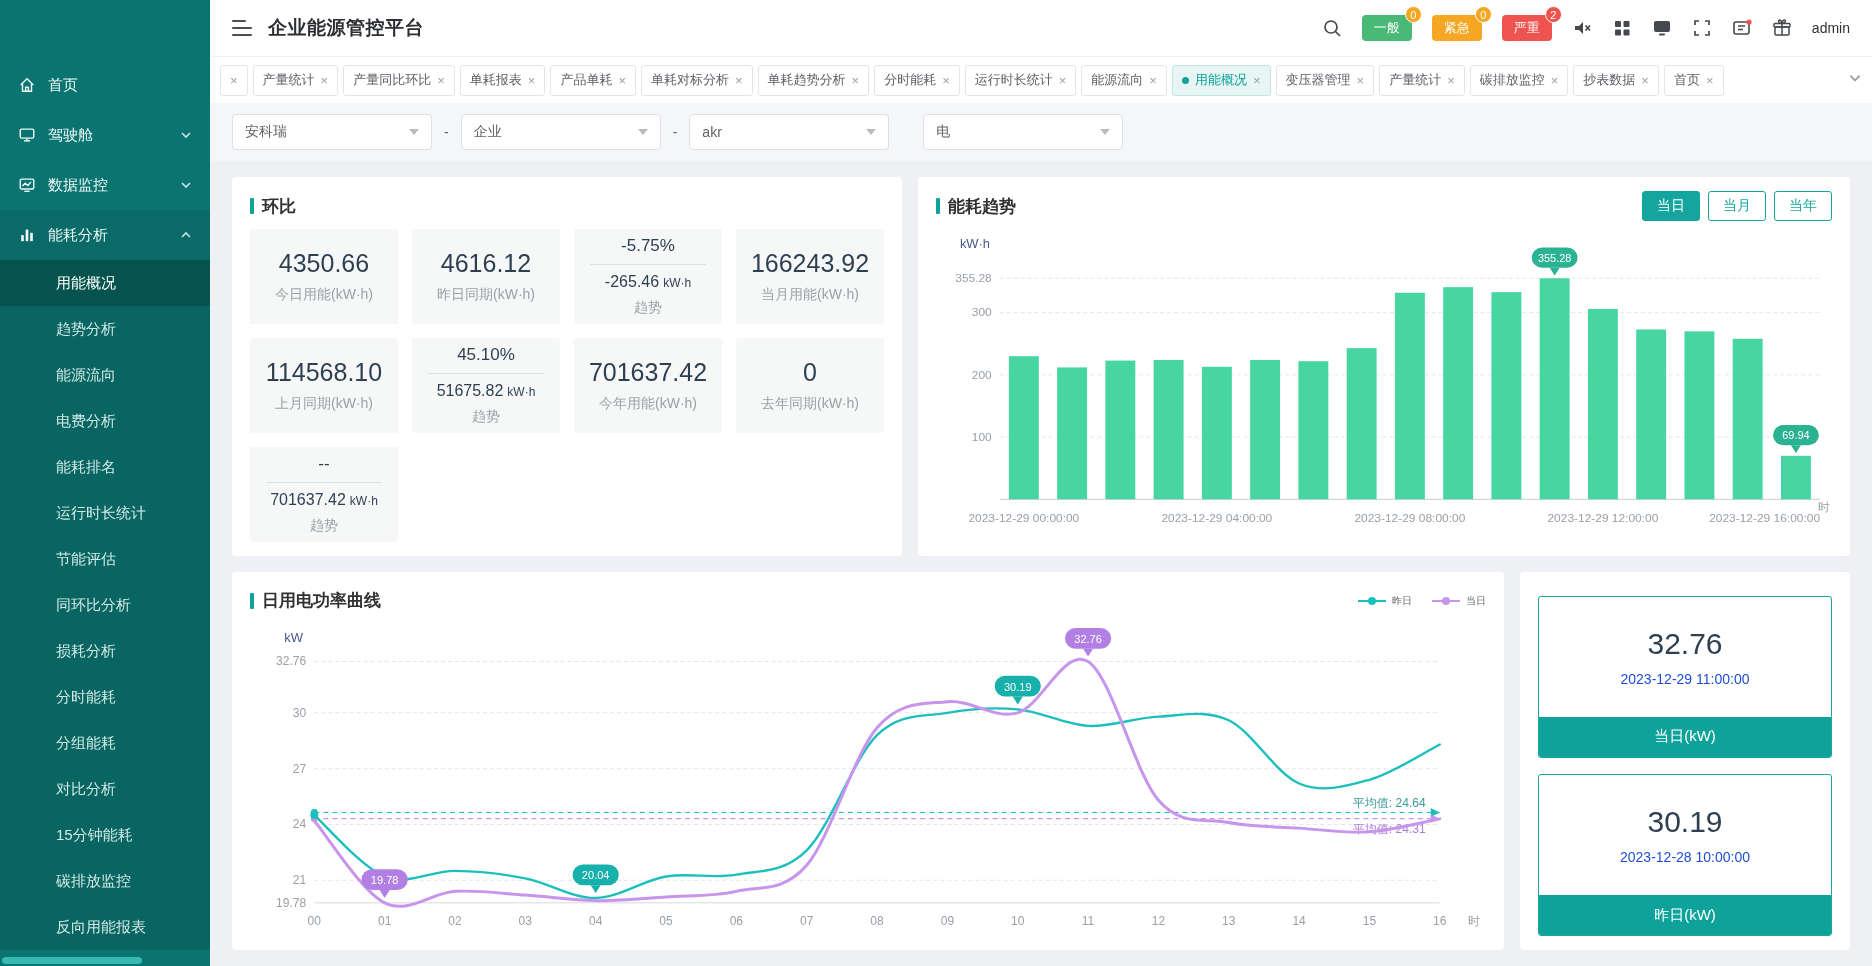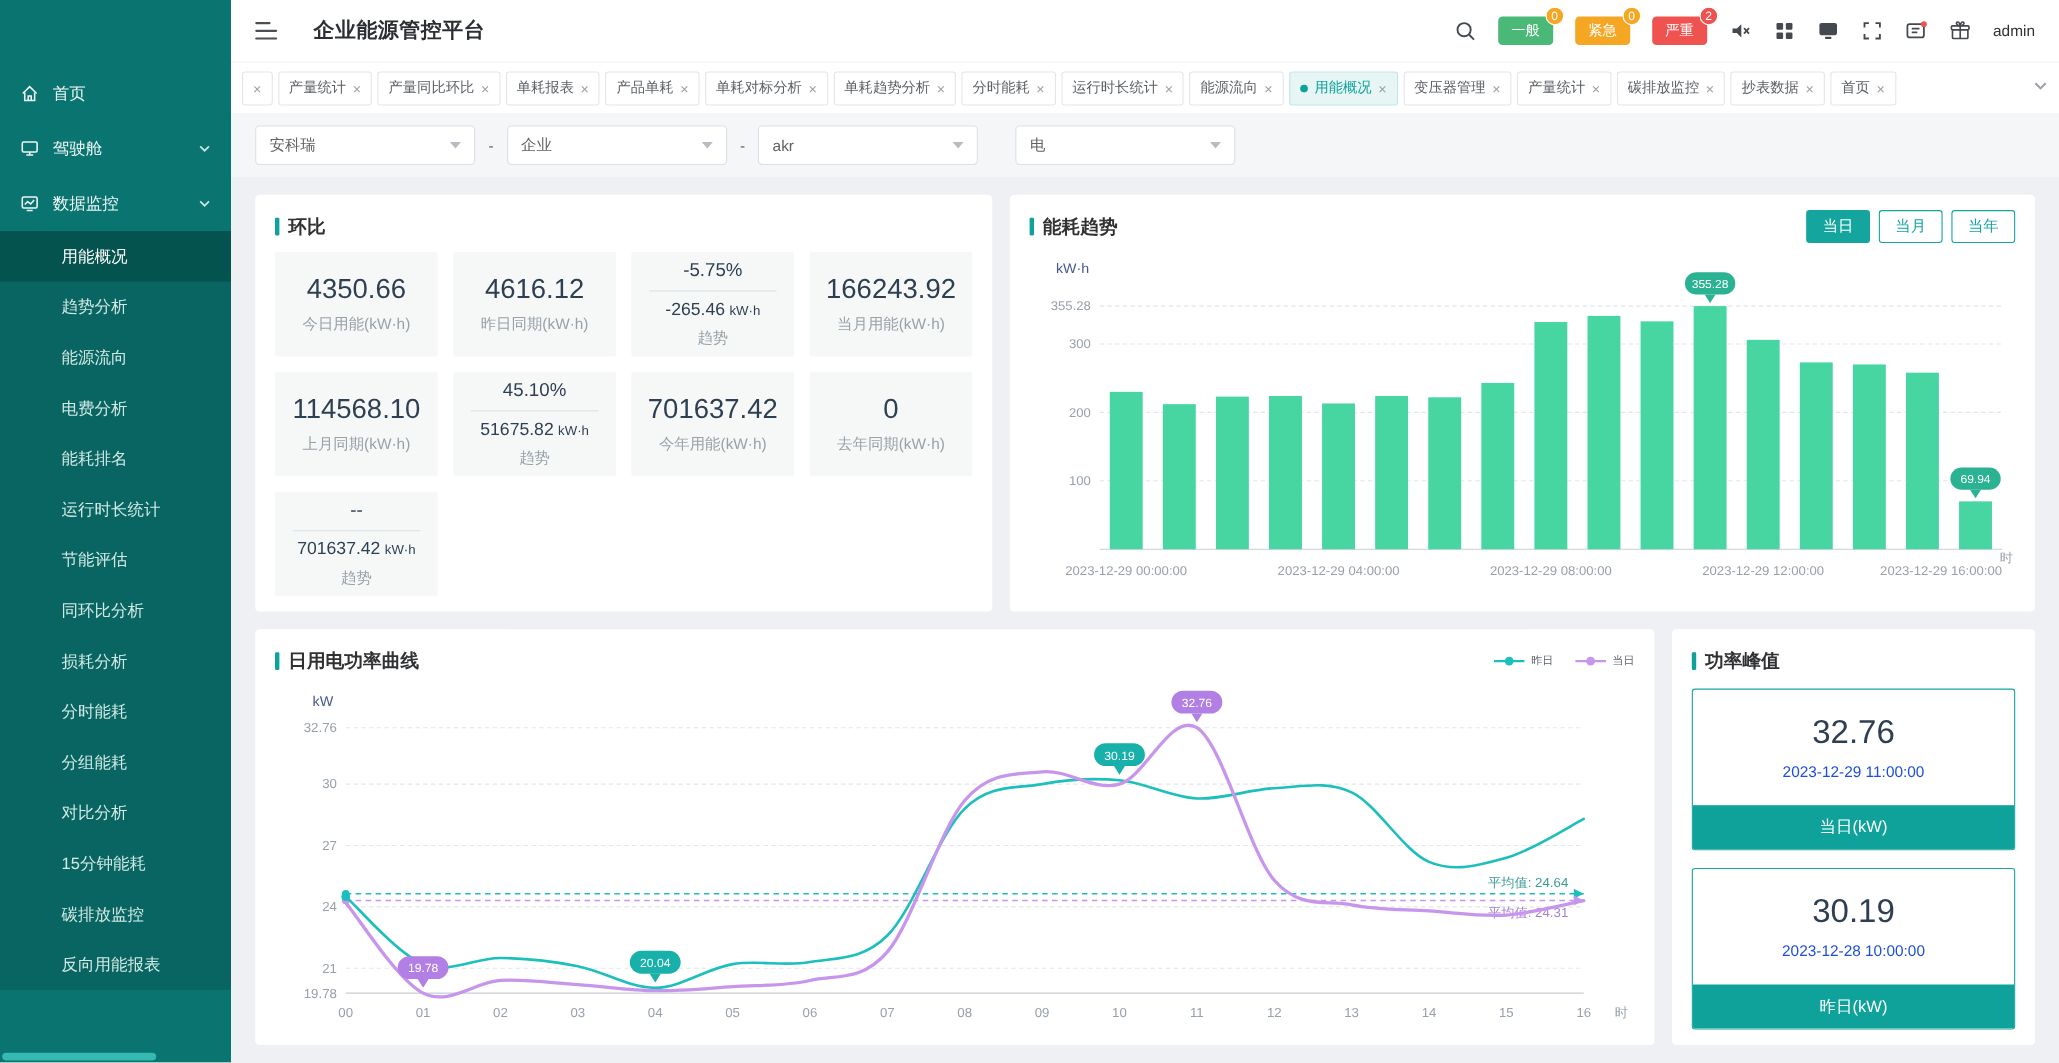--- a/index.html
+++ b/index.html
@@ -18,21 +18,21 @@
   .sub-item{height:46px;display:flex;align-items:center;padding-left:56px;font-size:15px;color:#d2e9e6;cursor:pointer;}
   .sub-item.active{background:#04534e;color:#ffffff;}
   .side-scroll{position:absolute;bottom:2px;left:2px;width:140px;height:7px;border-radius:4px;background:#35b9b0;}
 
   
   .main{flex:1;display:flex;flex-direction:column;min-width:0;}
   .topbar{height:57px;background:#fff;display:flex;align-items:center;padding:0 22px;gap:16px;flex-shrink:0;border-bottom:1px solid #f0f1f2;}
   .hamburger{width:20px;height:16px;display:flex;flex-direction:column;justify-content:space-between;cursor:pointer;}
   .hamburger i{height:2px;background:#4a4f55;border-radius:1px;display:block;}
   .hamburger i:nth-child(1){width:14px;}
-  .topbar h1{font-size:19px;color:#2b2e33;font-weight:700;letter-spacing:.5px;margin-left:17px;}
+  .topbar h1{font-size:19px;color:#2b2e33;font-weight:700;letter-spacing:.5px;}
   .top-right{margin-left:auto;display:flex;align-items:center;gap:20px;}
   .tico{width:20px;height:20px;color:#44494f;cursor:pointer;flex-shrink:0;}
   .pill{position:relative;height:26px;padding:0 12px;border-radius:4px;color:#fff;font-size:13px;display:flex;align-items:center;cursor:pointer;}
   .pill .cnt{position:absolute;top:-9px;right:-10px;min-width:17px;height:17px;border-radius:9px;font-size:11px;display:flex;align-items:center;justify-content:center;color:#fff;padding:0 3px;border:1px solid #fff;}
   .user{font-size:14px;color:#303133;}
 
   
   .tabsbar{height:46px;background:#fff;display:flex;align-items:center;padding:0 10px;gap:5px;flex-shrink:0;overflow:hidden;}
   .tab{display:flex;align-items:center;gap:6px;height:31px;padding:0 9px;border:1px solid #e3e6e8;border-radius:3px;font-size:13px;color:#5c6066;background:#fff;white-space:nowrap;cursor:pointer;flex-shrink:0;}
   .tab .x{font-size:13px;color:#9aa0a6;line-height:1;}
@@ -112,20 +112,31 @@
         </div>
         <div class="nav-item">
           <svg class="mico" viewBox="0 0 20 20" fill="none" stroke="currentColor" stroke-width="1.6">
             <rect x="2.5" y="3.5" width="15" height="11" rx="1.5"></rect>
             <polyline points="5,11 8,8 11,10.5 14.5,6.5"></polyline>
             <line x1="7" y1="17" x2="13" y2="17"></line>
           </svg>
           <span>数据监控</span>
           <svg class="chev" width="12" height="12" viewBox="0 0 12 12" fill="none" stroke="currentColor" stroke-width="1.6">
             <polyline points="2,4 6,8 10,4"></polyline>
+          </svg>
+        </div>
+        <div class="nav-item current">
+          <svg class="mico" viewBox="0 0 20 20" fill="currentColor">
+            <rect x="3.5" y="10" width="3" height="7" rx="0.5"></rect>
+            <rect x="8.5" y="4" width="3" height="13" rx="0.5"></rect>
+            <rect x="13.5" y="7.5" width="3" height="9.5" rx="0.5"></rect>
+          </svg>
+          <span>能耗分析</span>
+          <svg class="chev" width="12" height="12" viewBox="0 0 12 12" fill="none" stroke="currentColor" stroke-width="1.6">
+            <polyline points="2,8 6,4 10,8"></polyline>
           </svg>
         </div>
         <div class="nav-sub">
           <div class="sub-item active">
             <span>用能概况</span>
           </div>
           <div class="sub-item">
             <span>趋势分析</span>
           </div>
           <div class="sub-item">
@@ -523,24 +534,20 @@
                 <rect x="111" y="252" width="46" height="21" rx="10.5" fill="#b27fe4"></rect>
                 <text x="134" y="267" fill="#fff" font-size="11" text-anchor="middle">19.78</text>
                 <polygon points="829,29 839,29 834,37" fill="#b27fe4"></polygon>
                 <rect x="811" y="8" width="46" height="21" rx="10.5" fill="#b27fe4"></rect>
                 <text x="834" y="23" fill="#fff" font-size="11" text-anchor="middle">32.76</text>
               </svg>
           </div>
         </section>
 
         <section class="panel p-peak">
-          <div class="panel-head">
-            <i class="accent"></i>
-            <span class="panel-title">功率峰值</span>
-          </div>
           <div class="peak-list" id="peak-cards">
               <div class="peak-card">
                 <div class="peak-body">
                   <div class="peak-v">32.76</div>
                   <div class="peak-t">2023-12-29 11:00:00</div>
                 </div>
                 <button class="peak-btn">当日(kW)</button>
               </div>
               <div class="peak-card">
                 <div class="peak-body">

